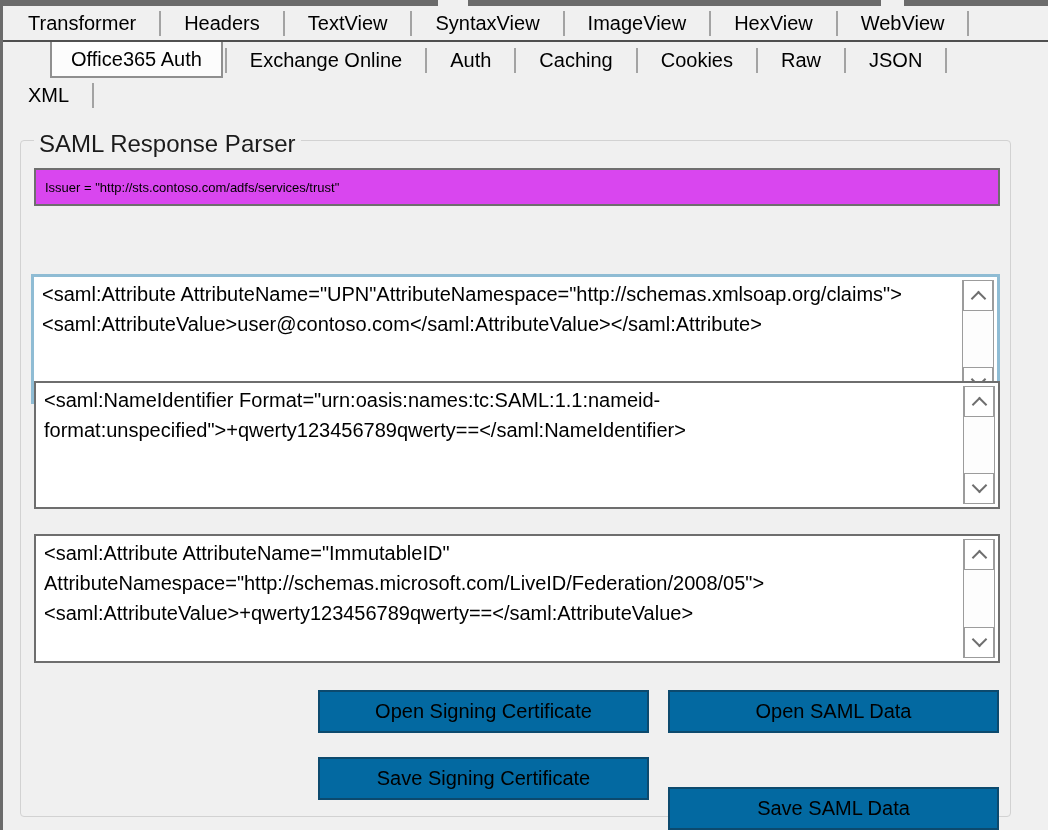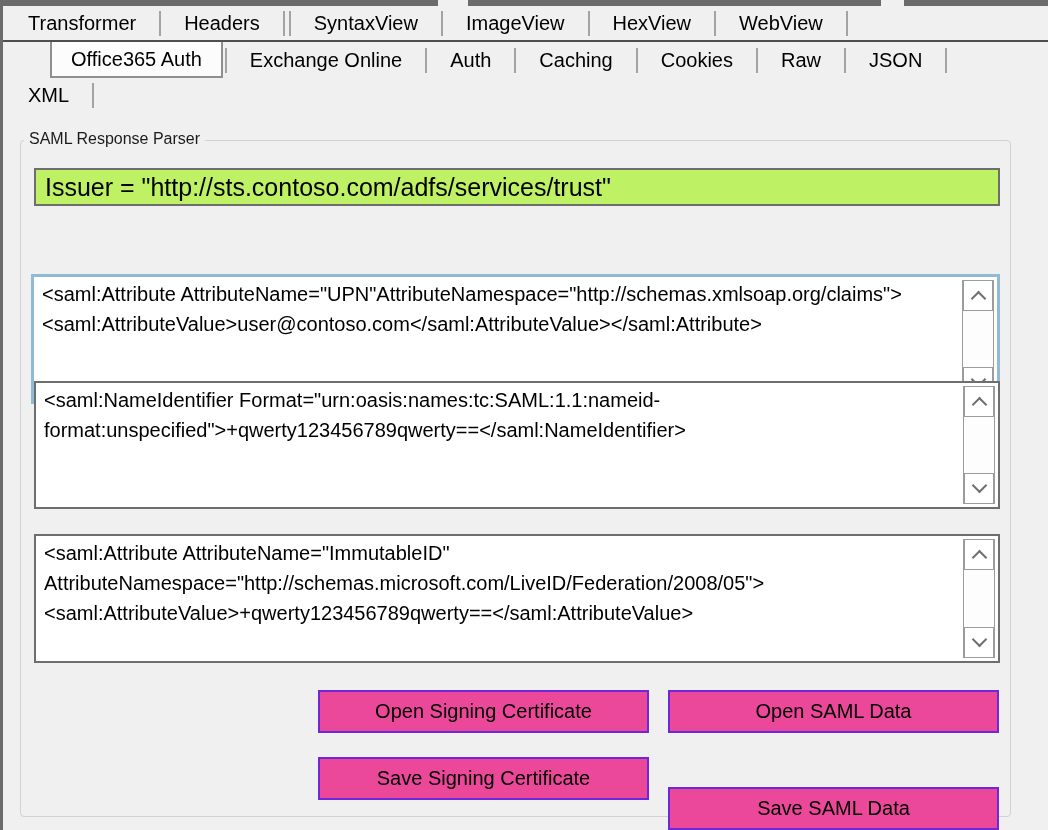--- a/index.html
+++ b/index.html
@@ -22,27 +22,27 @@
   .tabrow-2 { height:38px; border-top:2px solid #4f4f4f;padding-left:47px; }
   .tabrow-3 { height:34px; }
   .tab { display:flex; align-items:center; height:100%; padding:0 21px; font-size:20px; color:#000;
          white-space:nowrap; cursor:default; }
   .tab.selected { background:#fcfcfc; border:2px solid #8f8f8f; border-top:0; padding:0 19px; }
   .tab-sep { width:2px; height:25px; background:#a3a3a3; margin:0 2px; flex:0 0 auto; }
 
   
   .groupbox { position:absolute; left:20px; top:140px; width:991px; height:677px;
               border:1px solid #d2d2d2; border-radius:4px; background:#f0f0f0; }
-  .group-label { position:absolute; top:-11px; left:3px; padding:0 5px; background:#f0f0f0;
-                 font-size:16px; color:#1b1b1b; }
-
-  
-  .issuer { position:absolute; left:13px; top:27px; width:966px; height:38px; background:#bef264;
+  .group-label { position:absolute; top:-11px; left:13px; padding:0 5px; background:#f0f0f0;
+                 font-size:24px; color:#1b1b1b; }
+
+  
+  .issuer { position:absolute; left:13px; top:27px; width:966px; height:38px; background:#d946ef;
             border:2px solid var(--control-border,#6e6e6e); display:flex; align-items:center;
-            padding:0 9px; font-size:25px; color:#000; white-space:nowrap; overflow:hidden; }
+            padding:0 9px; font-size:13px; color:#000; white-space:nowrap; overflow:hidden; }
 
   
   .mltext { position:absolute; left:13px; width:966px; background:#fff;
             border:2px solid var(--control-border,#6e6e6e); display:flex; }
   .mltext.focused { left:10px; width:969px; border:3px solid var(--focus-border,#8fbcd4);margin-top:44px; }
   .ml-upn  { top:89px;  height:130px; }
   .ml-nid  { top:240px; height:128px; }
   .ml-imm  { top:393px; height:129px; }
   .ml-content { flex:1 1 auto; padding:2px 4px 2px 8px; font-size:20px; line-height:30px; color:#000;
                 white-space:pre-wrap; overflow-wrap:break-word; overflow:hidden; cursor:text; }
@@ -52,21 +52,21 @@
           display:flex; flex-direction:column; justify-content:space-between; }
   .sbtn { height:31px; width:100%; border:1px solid #9c9c9c; background:#fff;
           display:flex; align-items:center; justify-content:center; margin:-1px 0; cursor:default; }
   .sbtn:first-child { margin:-1px 0 0 0; }
   .sbtn:last-child  { margin:0 0 -1px 0; }
   .chev { width:11px; height:11px; border-left:2px solid #6f6f6f; border-top:2px solid #6f6f6f; }
   .chev-up   { transform:translateY(3px) rotate(45deg); }
   .chev-down { transform:translateY(-3px) rotate(225deg); }
 
   
-  .btn { position:absolute; height:43px; background:#ec4899; border:2px solid #6d28d9;
+  .btn { position:absolute; height:43px; background:#0369a1; border:2px solid #0c4a6e;
          display:flex; align-items:center; justify-content:center; font-size:20px; color:#000;
          cursor:default; }
   .btn-open-cert { left:297px; top:549px; width:331px; }
   .btn-open-saml { left:647px; top:549px; width:331px; }
   .btn-save-cert { left:297px; top:616px; width:331px; }
   .btn-save-saml { left:647px; top:616px; width:331px;margin-top:30px; }
 </style>
 </head>
 <body>
 
@@ -82,20 +82,23 @@
   <div class="tab">
     <span class="tab-label">Transformer</span>
   </div>
   <span class="tab-sep"></span>
 
   <div class="tab">
     <span class="tab-label">Headers</span>
   </div>
   <span class="tab-sep"></span>
 
+  <div class="tab">
+    <span class="tab-label">TextView</span>
+  </div>
   <span class="tab-sep"></span>
 
   <div class="tab">
     <span class="tab-label">SyntaxView</span>
   </div>
   <span class="tab-sep"></span>
 
   <div class="tab">
     <span class="tab-label">ImageView</span>
   </div>

